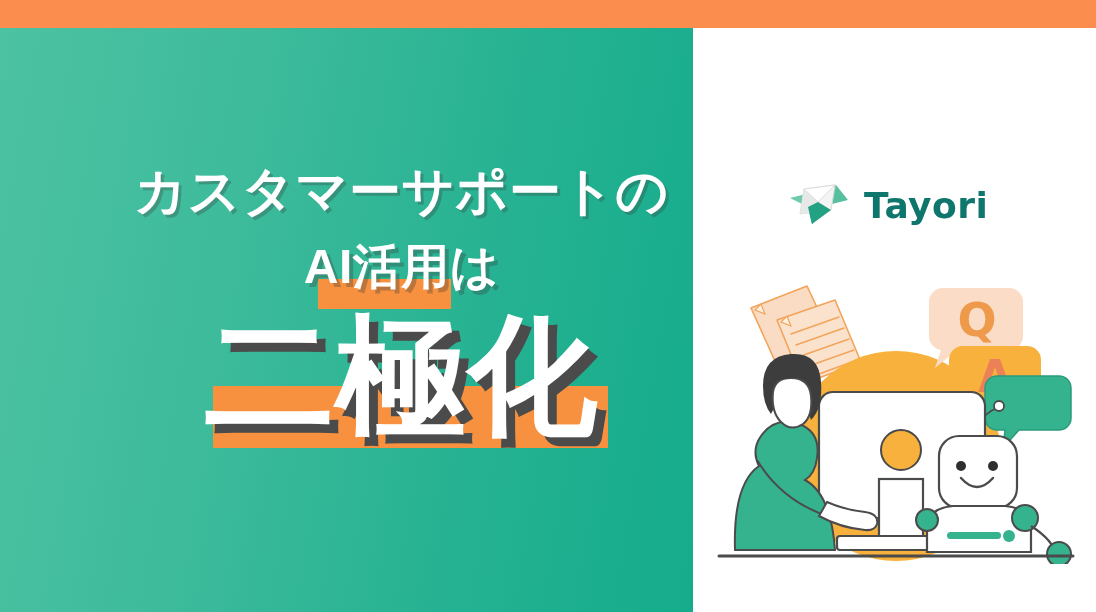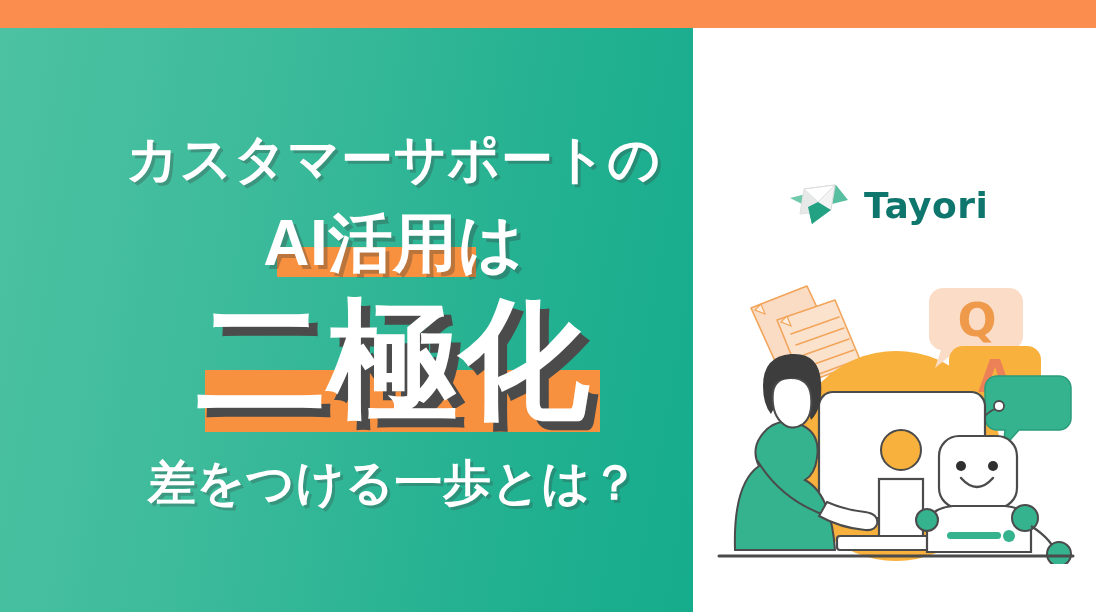--- a/index.html
+++ b/index.html
@@ -16,37 +16,37 @@
     position:absolute;left:0;top:0;width:1096px;height:28px;
     background:#fb8d4e;
   }
   
   #left-panel{
     position:absolute;left:0;top:28px;width:693px;height:584px;
     background:linear-gradient(100deg,#4cc2a2 0%,#3dbb9b 34%,#23b191 72%,#15ac8c 100%);
   }
   
   #headline{
-    position:absolute;left:4px;top:28px;width:693px;height:584px;
+    position:absolute;left:12px;top:28px;width:693px;height:584px;
     display:flex;flex-direction:column;align-items:center;justify-content:center;padding-left:43px;
   }
   .line{
     position:relative;white-space:nowrap;color:#ffffff;font-weight:bold;
     line-height:1;letter-spacing:0.01em;
   }
   .hl{position:absolute;background:#f7913f;z-index:0;}
   .txt{position:relative;z-index:2;display:inline-block;}
   
   #line-1{
     font-size:52px;margin-bottom:26px;
     text-shadow:3px 3px 0 rgba(60,60,60,0.30);
   }
   
   #line-2{
-    font-size:64px;margin-bottom:20px;
+    font-size:48px;margin-bottom:20px;
     text-shadow:4px 4px 0 rgba(60,60,60,0.32);
   }
   #line-2 .hl{left:14px;right:48px;top:36px;height:30px;}
   
   #line-3{
     font-size:130px;margin-bottom:34px;
     text-shadow:9px 9px 0 #4b4b4b;
   }
   #line-3 .hl{left:8px;right:-10px;top:75px;height:62px;}
   
@@ -86,23 +86,20 @@
     <div class="line" id="line-2">
       <span class="hl"></span>
       <span class="txt">AI活用は</span>
     </div>
 
     <div class="line" id="line-3">
       <span class="hl"></span>
       <span class="txt">二極化</span>
     </div>
 
-    <div class="line" id="line-4">
-      <span class="txt">差をつける一歩とは？</span>
-    </div>
 
   </div>
 
   <div id="right-panel">
 
     <div id="logo">
       <svg id="logo-mark" viewBox="0 0 62 50">
         <path d="M2 18 L22 13 L20 27 Z" fill="#6fc9ab"></path>
         <path d="M22 12 L48 5 L44 24 L20 27 Z" fill="#2aa586"></path>
         <path d="M48 5 L60 20 L44 24 Z" fill="#57bf9f"></path>

